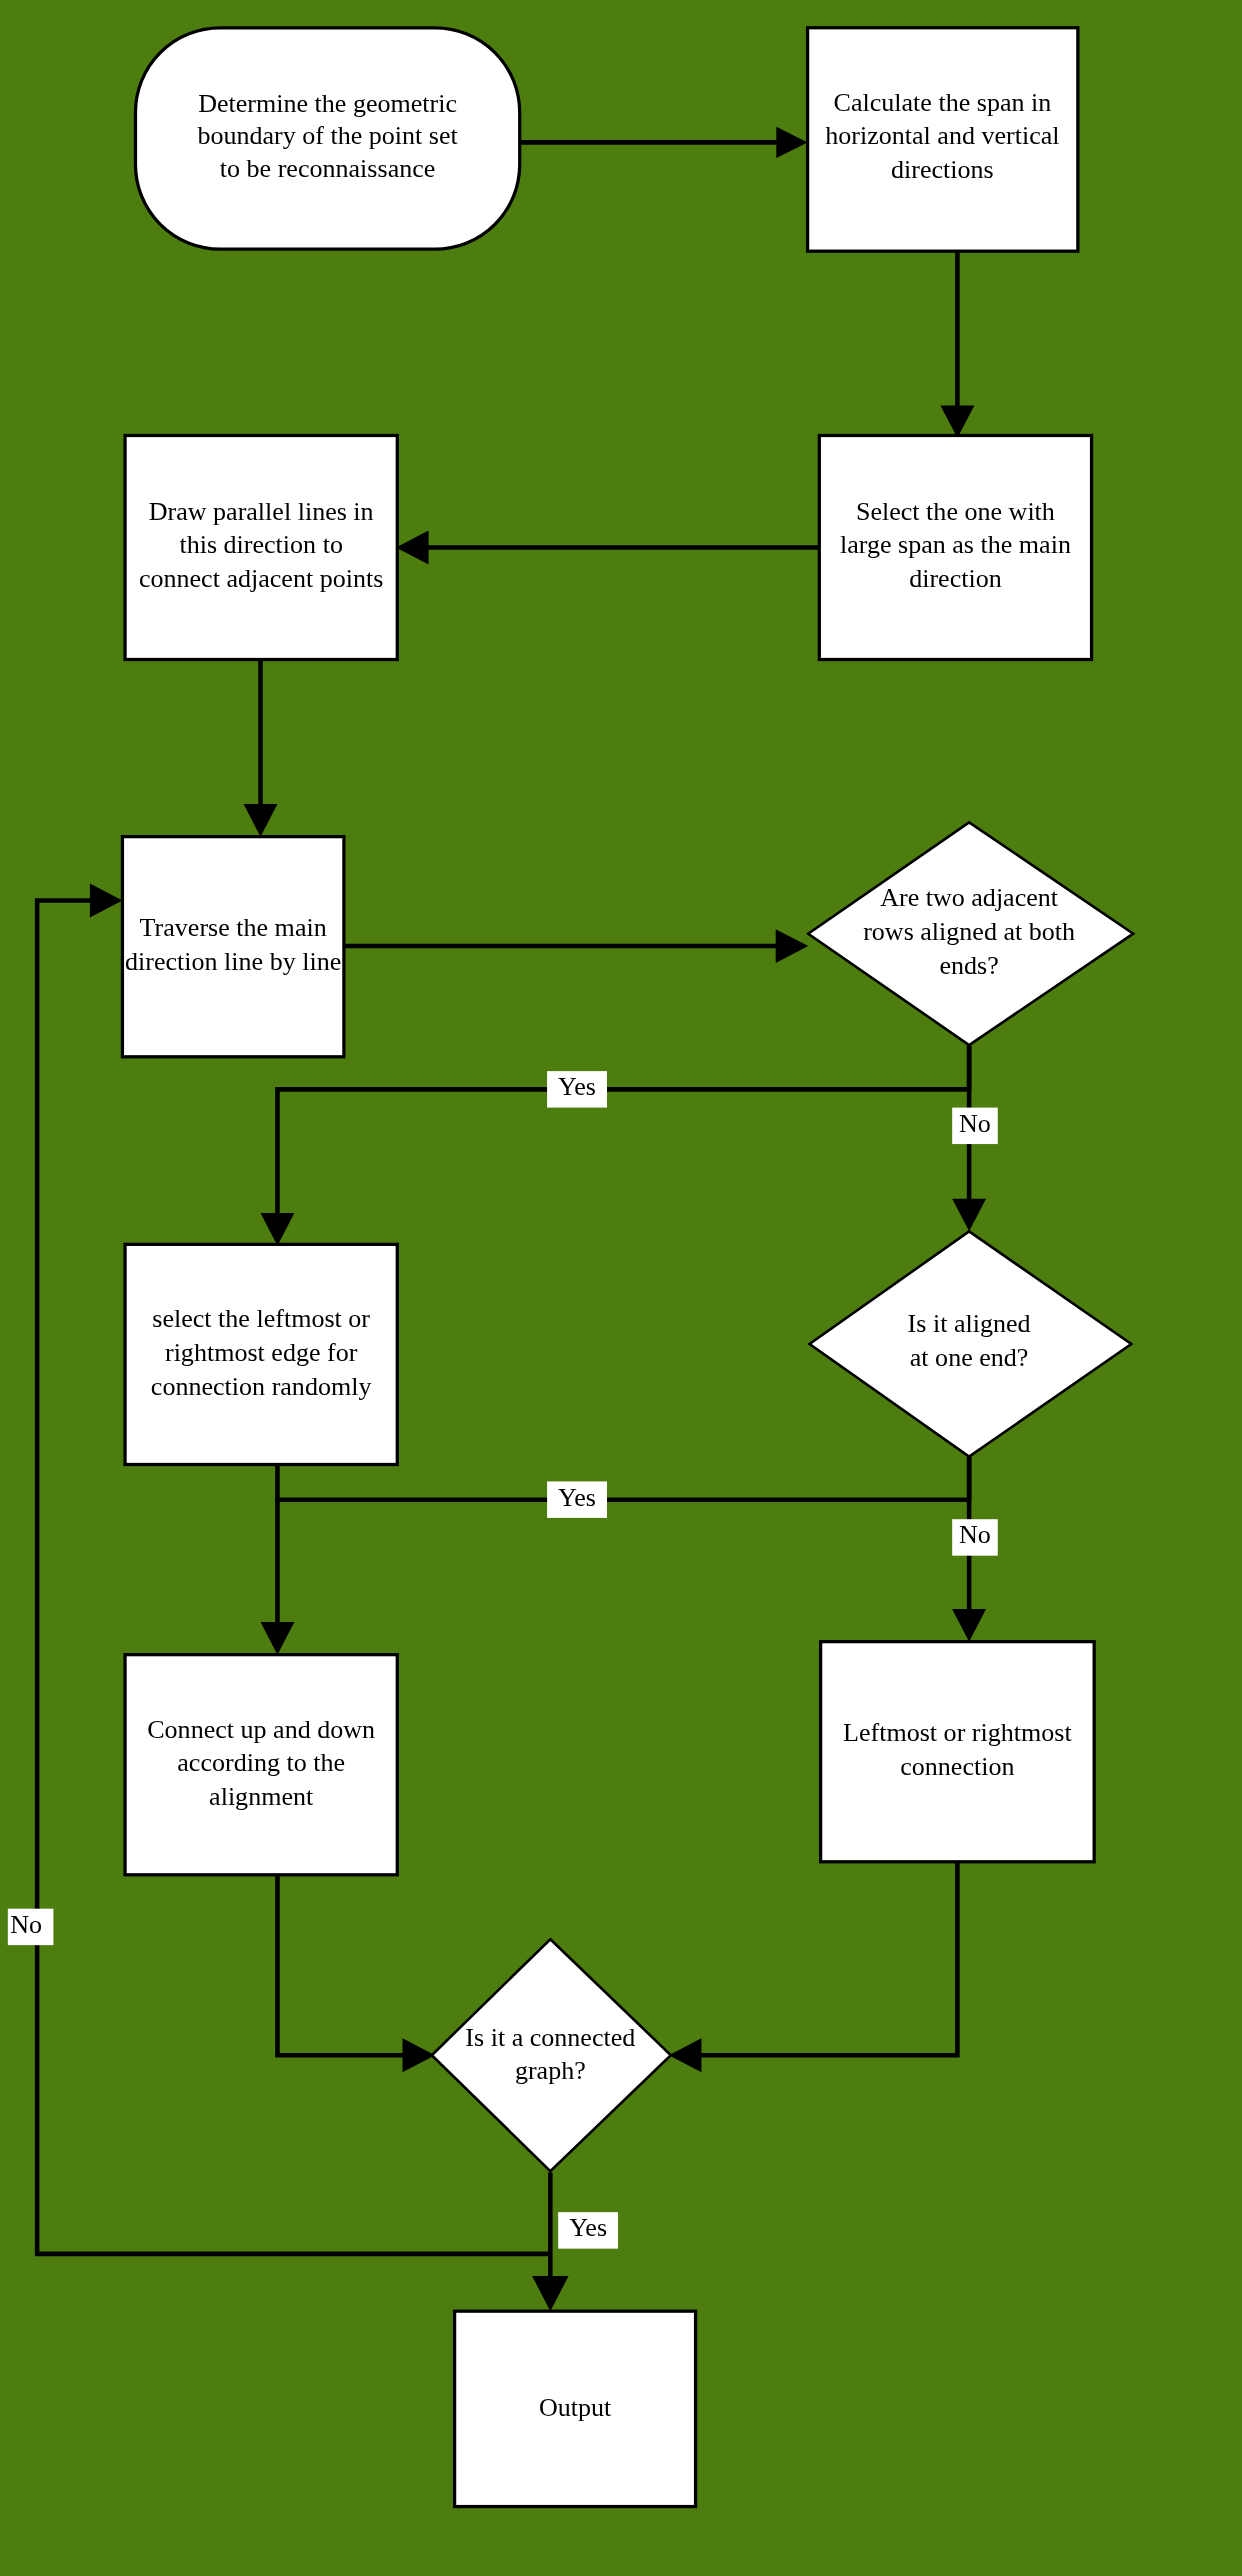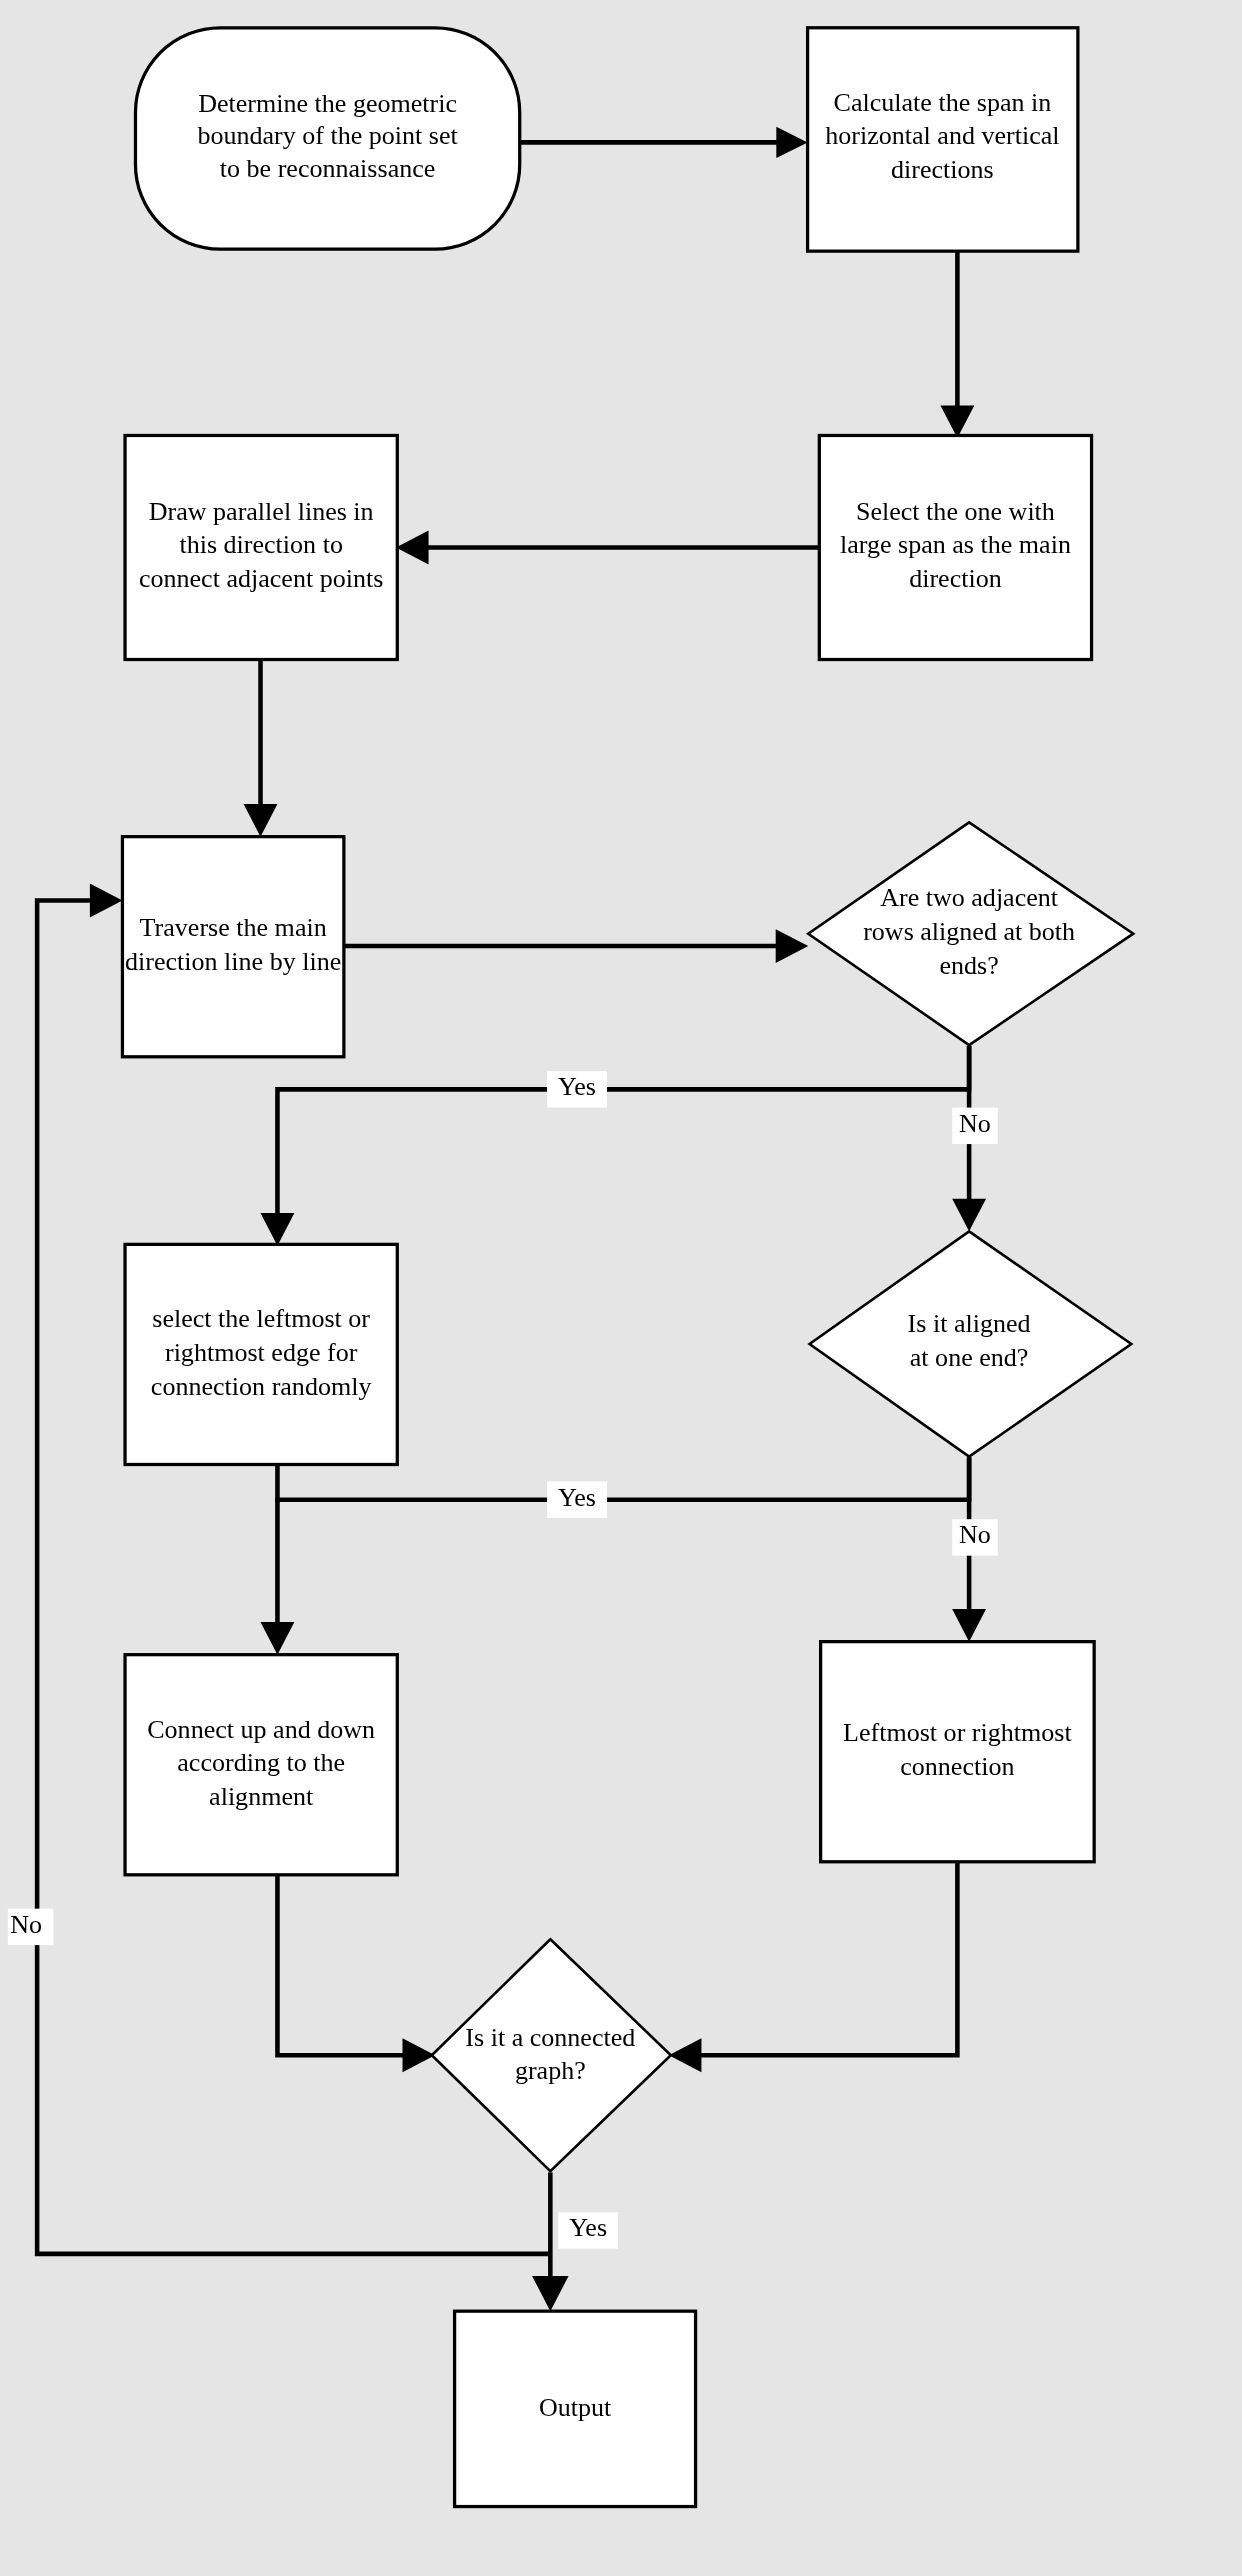--- a/index.html
+++ b/index.html
@@ -1,18 +1,18 @@
 <!DOCTYPE html>
 <html style="font-size:10.4px"><head>
 <meta charset="utf-8">
 <title>Flowchart</title>
 <style>
   html,body{margin:0;padding:0;background:#ffffff;}
   body{font-family:"Liberation Serif", serif;}
-  #root{position:relative;width:1242px;height:2576px;background:#e5e5e5;overflow:hidden;}
+  #root{position:relative;width:1242px;height:2576px;background:#4d7c0f;overflow:hidden;}
   svg{position:absolute;left:0;top:0;width:1242px;height:2576px;}
   .shape{fill:#ffffff;stroke:#000000;stroke-width:5;}
   .shape-thin{fill:#ffffff;stroke:#000000;stroke-width:4;}
   .edge{stroke:#000000;stroke-width:7;fill:none;stroke-linecap:butt;}
   .arrowhead{fill:#000000;stroke:none;}
   .nodetext{font-family:"Liberation Serif", serif;font-size:40px;fill:#000;text-anchor:middle;dominant-baseline:middle;}
   .edgelabel{font-family:"Liberation Serif", serif;font-size:40px;fill:#000;text-anchor:middle;dominant-baseline:middle;}
   .labelbg{fill:#ffffff;stroke:none;}
 </style>
 </head>

